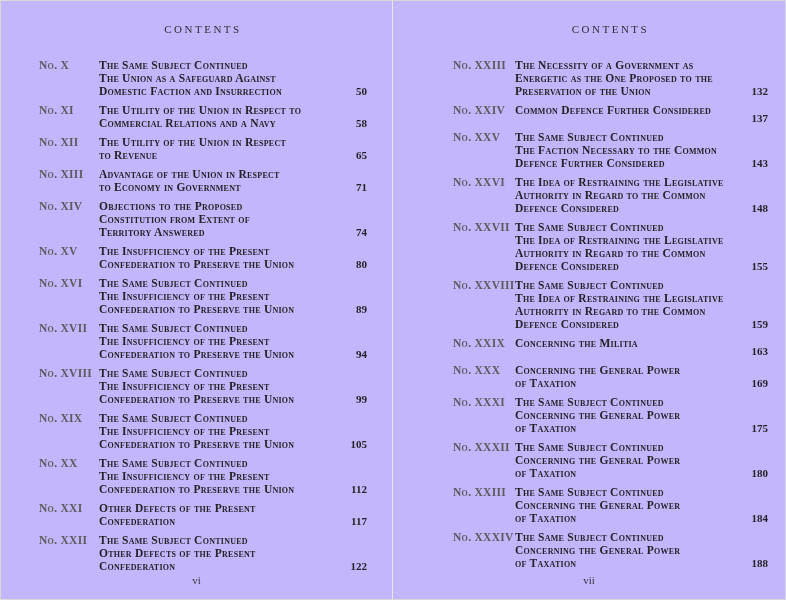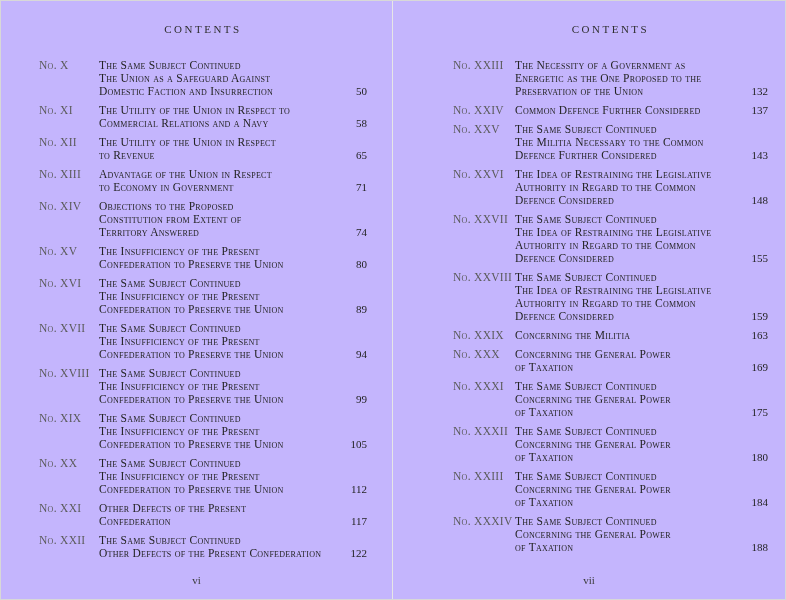--- a/index.html
+++ b/index.html
@@ -27,21 +27,21 @@
 
   .page-header {
     text-align: center;
     font-size: 11px;
     letter-spacing: 2.5px;
     color: #2e2e2e;
     margin-bottom: 24px;
     font-weight: normal;
   }
 
-  .entries { display: block; }
+  .entries { display: block; font-weight: bold; }
 
   .entry {
     display: grid;
     grid-template-columns: 56px 1fr 32px;
     column-gap: 4px;
     margin-bottom: 6px;
     font-size: 11.5px;
     line-height: 13px;
   }
   .page.right .entry { grid-template-columns: 58px 1fr 32px; }
@@ -56,20 +56,21 @@
     color: #242424;
     font-variant: small-caps;
     letter-spacing: 0.25px;
   }
   .entry-line { display: block; }
   .entry-page {
     align-self: end;
     text-align: right;
     font-size: 11px;
     color: #242424;
+    margin-top: 8px;
   }
 
   .folio {
     position: absolute;
     bottom: 13px;
     left: 0;
     width: 100%;
     text-align: center;
     font-size: 11px;
     color: #3a3a3a;
@@ -214,21 +215,21 @@
           <div class="entry-no">No. XXIV</div>
           <div class="entry-title">
             <span class="entry-line">Common Defence Further Considered</span>
           </div>
           <div class="entry-page">137</div>
         </div>
         <div class="entry">
           <div class="entry-no">No. XXV</div>
           <div class="entry-title">
             <span class="entry-line">The Same Subject Continued</span>
-            <span class="entry-line">The Militia Necessary to the Common</span>
+            <span class="entry-line">The Faction Necessary to the Common</span>
             <span class="entry-line">Defence Further Considered</span>
           </div>
           <div class="entry-page">143</div>
         </div>
         <div class="entry">
           <div class="entry-no">No. XXVI</div>
           <div class="entry-title">
             <span class="entry-line">The Idea of Restraining the Legislative</span>
             <span class="entry-line">Authority in Regard to the Common</span>
             <span class="entry-line">Defence Considered</span>

